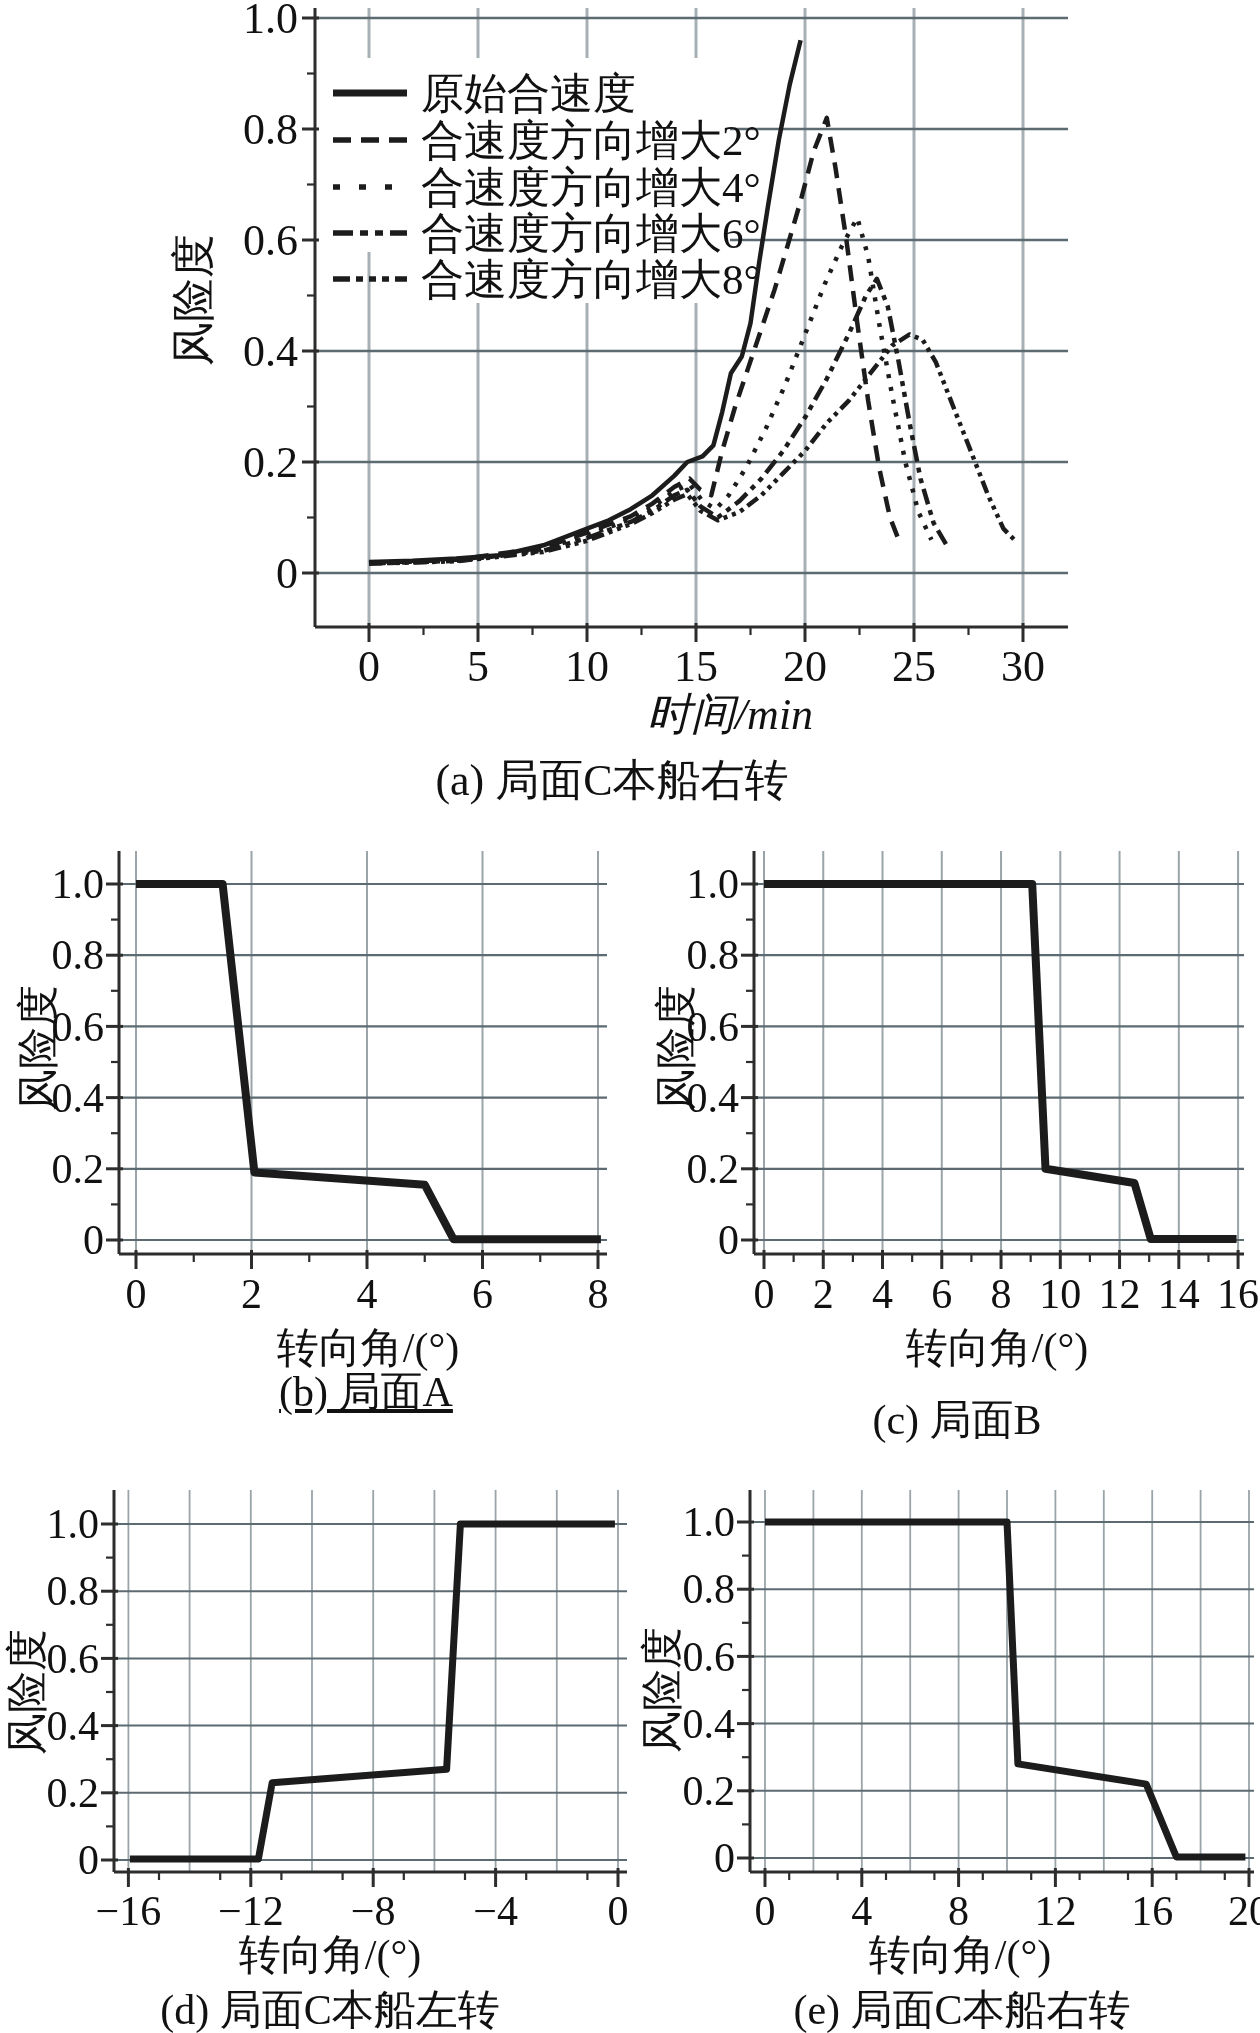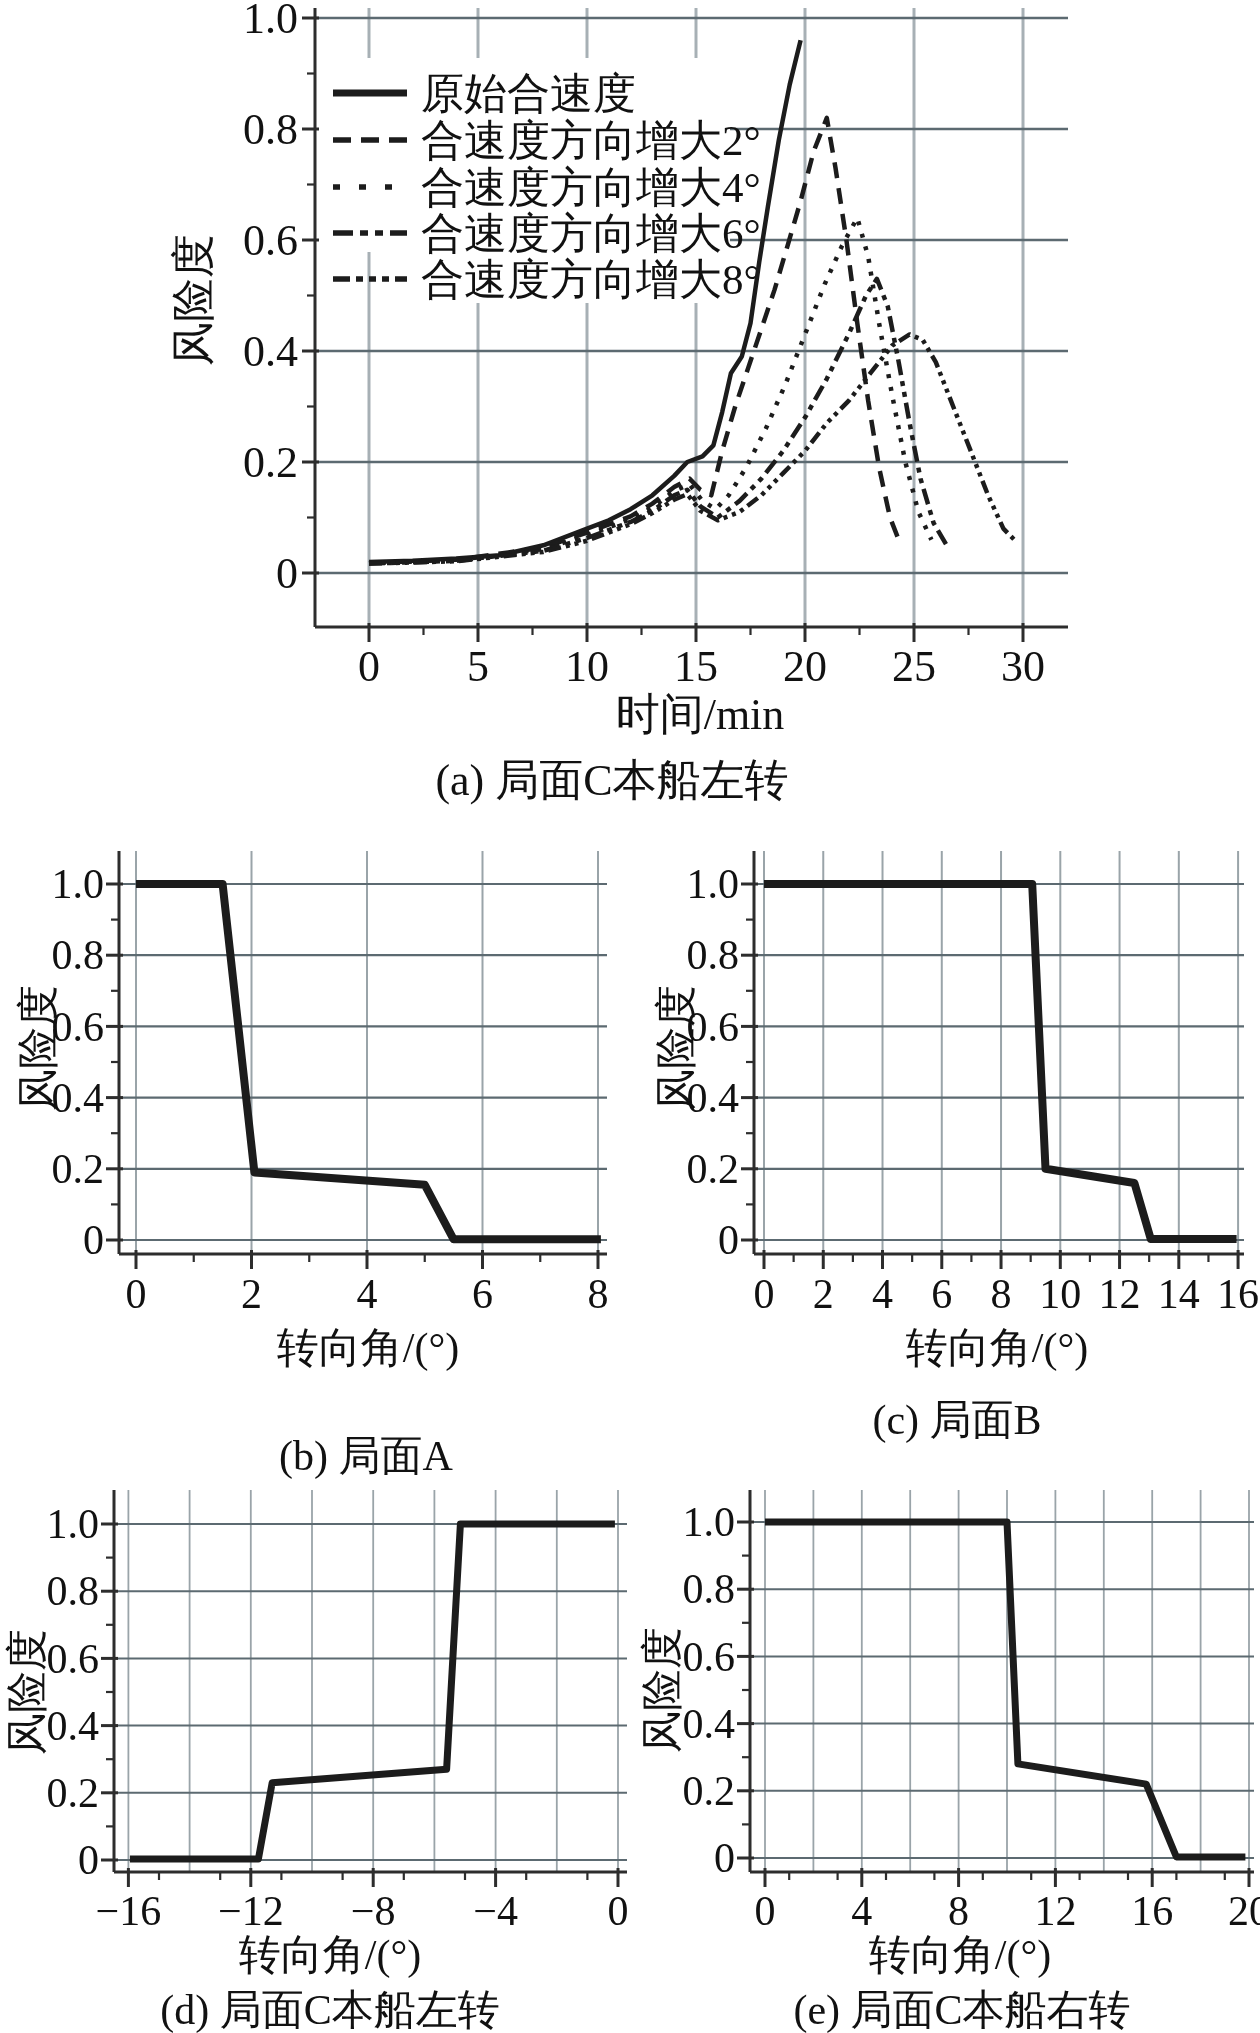--- a/index.html
+++ b/index.html
@@ -371,26 +371,26 @@
           <text x="735" y="1603.48" text-anchor="end" font-size="42" fill="#111111" font-family="&quot;Liberation Serif&quot;,&quot;DejaVu Serif&quot;,serif">0.8</text>
           <text x="735" y="1536.28" text-anchor="end" font-size="42" fill="#111111" font-family="&quot;Liberation Serif&quot;,&quot;DejaVu Serif&quot;,serif">1.0</text>
         </g>
         <g>
           <polyline points="765.0,1522.0 1007.0,1522.0 1017.9,1763.9 1146.2,1784.1 1176.4,1857.0 1245.4,1857.0" fill="none" stroke="#1c1c1c" stroke-width="7" stroke-linejoin="round" stroke-linecap="butt"></polyline>
         </g>
       </g>
     </svg>
 
   <div class="overlay rot lbl-a" style="left:193px;top:300px;">风险度</div>
-  <div class="overlay lbl-a" style="left:700px;top:714px;">时间/min</div>
-  <div class="overlay lbl-a" style="left:612px;top:780px;">(a) 局面C本船左转</div>
+  <div class="overlay lbl-a" style="left:730px;top:714px;font-style:italic;">时间/min</div>
+  <div class="overlay lbl-a" style="left:612px;top:780px;">(a) 局面C本船右转</div>
 
   <div class="overlay rot lbl-s" style="left:38px;top:1048px;">风险度</div>
   <div class="overlay lbl-s" style="left:368px;top:1348px;">转向角/(°)</div>
-  <div class="overlay lbl-s" style="left:366px;top:1456px;">(b) 局面A</div>
+  <div class="overlay lbl-s" style="left:366px;top:1392px;text-decoration:underline;">(b) 局面A</div>
 
   <div class="overlay rot lbl-s" style="left:676px;top:1048px;">风险度</div>
   <div class="overlay lbl-s" style="left:997px;top:1348px;">转向角/(°)</div>
   <div class="overlay lbl-s" style="left:957px;top:1420px;">(c) 局面B</div>
 
   <div class="overlay rot lbl-s" style="left:27px;top:1692px;">风险度</div>
   <div class="overlay lbl-s" style="left:330px;top:1955px;">转向角/(°)</div>
   <div class="overlay lbl-s" style="left:330px;top:2010px;">(d) 局面C本船左转</div>
 
   <div class="overlay rot lbl-s" style="left:662px;top:1690px;">风险度</div>

